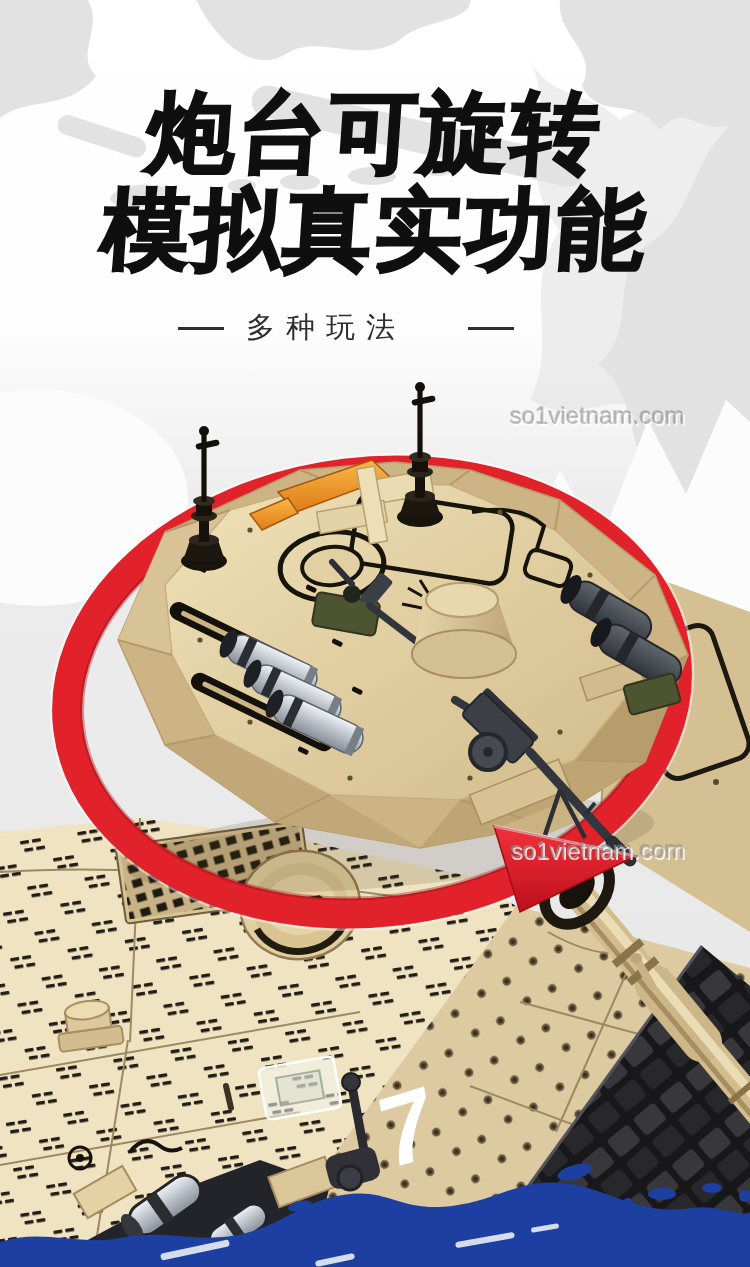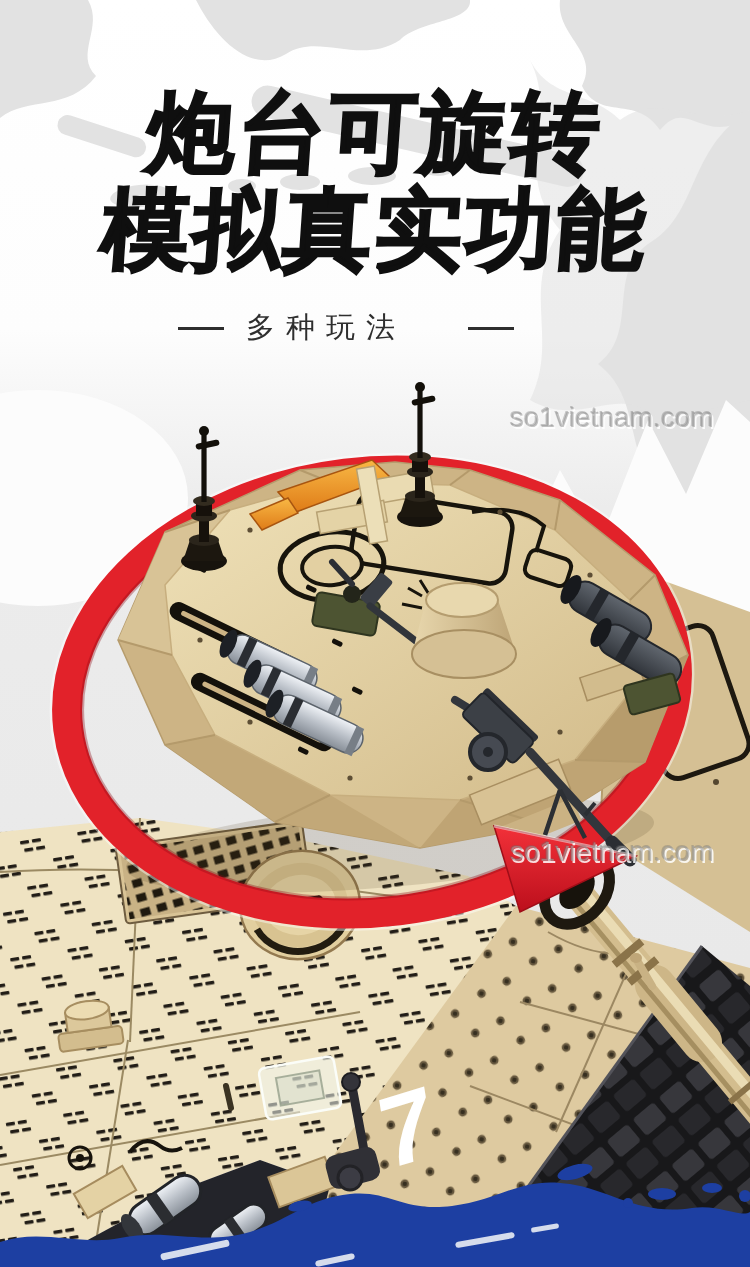--- a/index.html
+++ b/index.html
@@ -13,21 +13,21 @@
   .scene{position:absolute;inset:0;width:750px;height:1267px;display:block}
   .headline{position:absolute;top:84px;left:0;width:750px;text-align:center;
     color:var(--title-black);font-weight:900;font-size:88px;line-height:97px;
     letter-spacing:3px;transform:skewX(-4deg);
     -webkit-text-stroke:2.5px var(--title-black);white-space:nowrap}
   .subtitle{position:absolute;top:308px;left:0;width:692px;display:flex;
     align-items:center;justify-content:center;gap:22px;color:#2e2e2e}
   .subtitle .txt{font-size:29px;letter-spacing:11px;font-weight:400;white-space:nowrap}
   .subtitle .gap{width:18px}
   .dash{width:46px;height:3px;background:#2e2e2e}
-  .watermark{position:absolute;left:510px;width:240px;font-size:28px;font-weight:500;
+  .watermark{position:absolute;left:510px;width:240px;font-size:24px;font-weight:500;
     letter-spacing:0;color:rgba(148,148,148,.55);white-space:nowrap;
     text-shadow:1.5px 1.5px 0 rgba(255,255,255,.85),-1px -1px 0 rgba(105,105,105,.35)}
   .wm1{top:402px}
   .wm2{top:836px;color:rgba(160,160,160,.6)}
 </style>
 </head>
 <body>
 
 <div class="stage">
 

